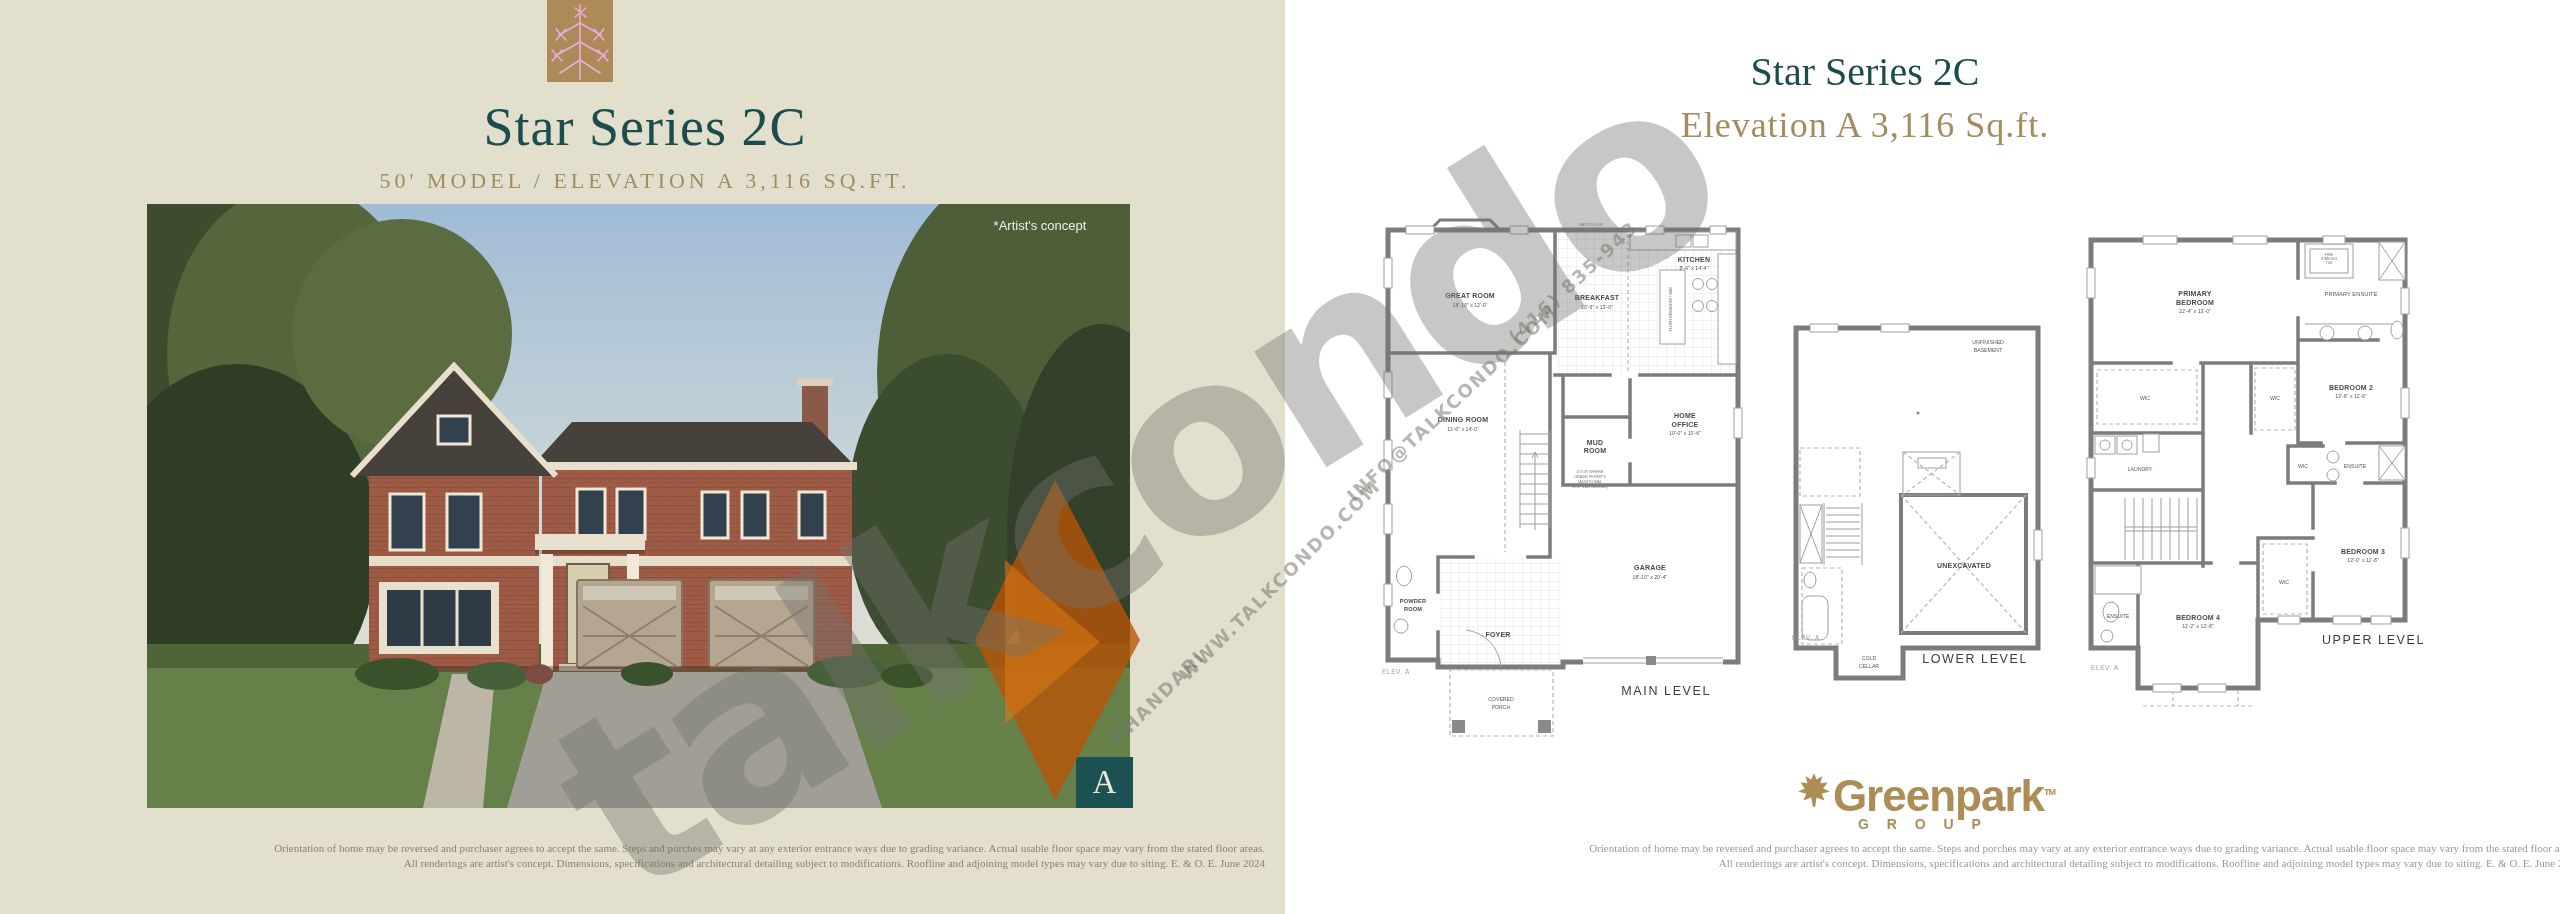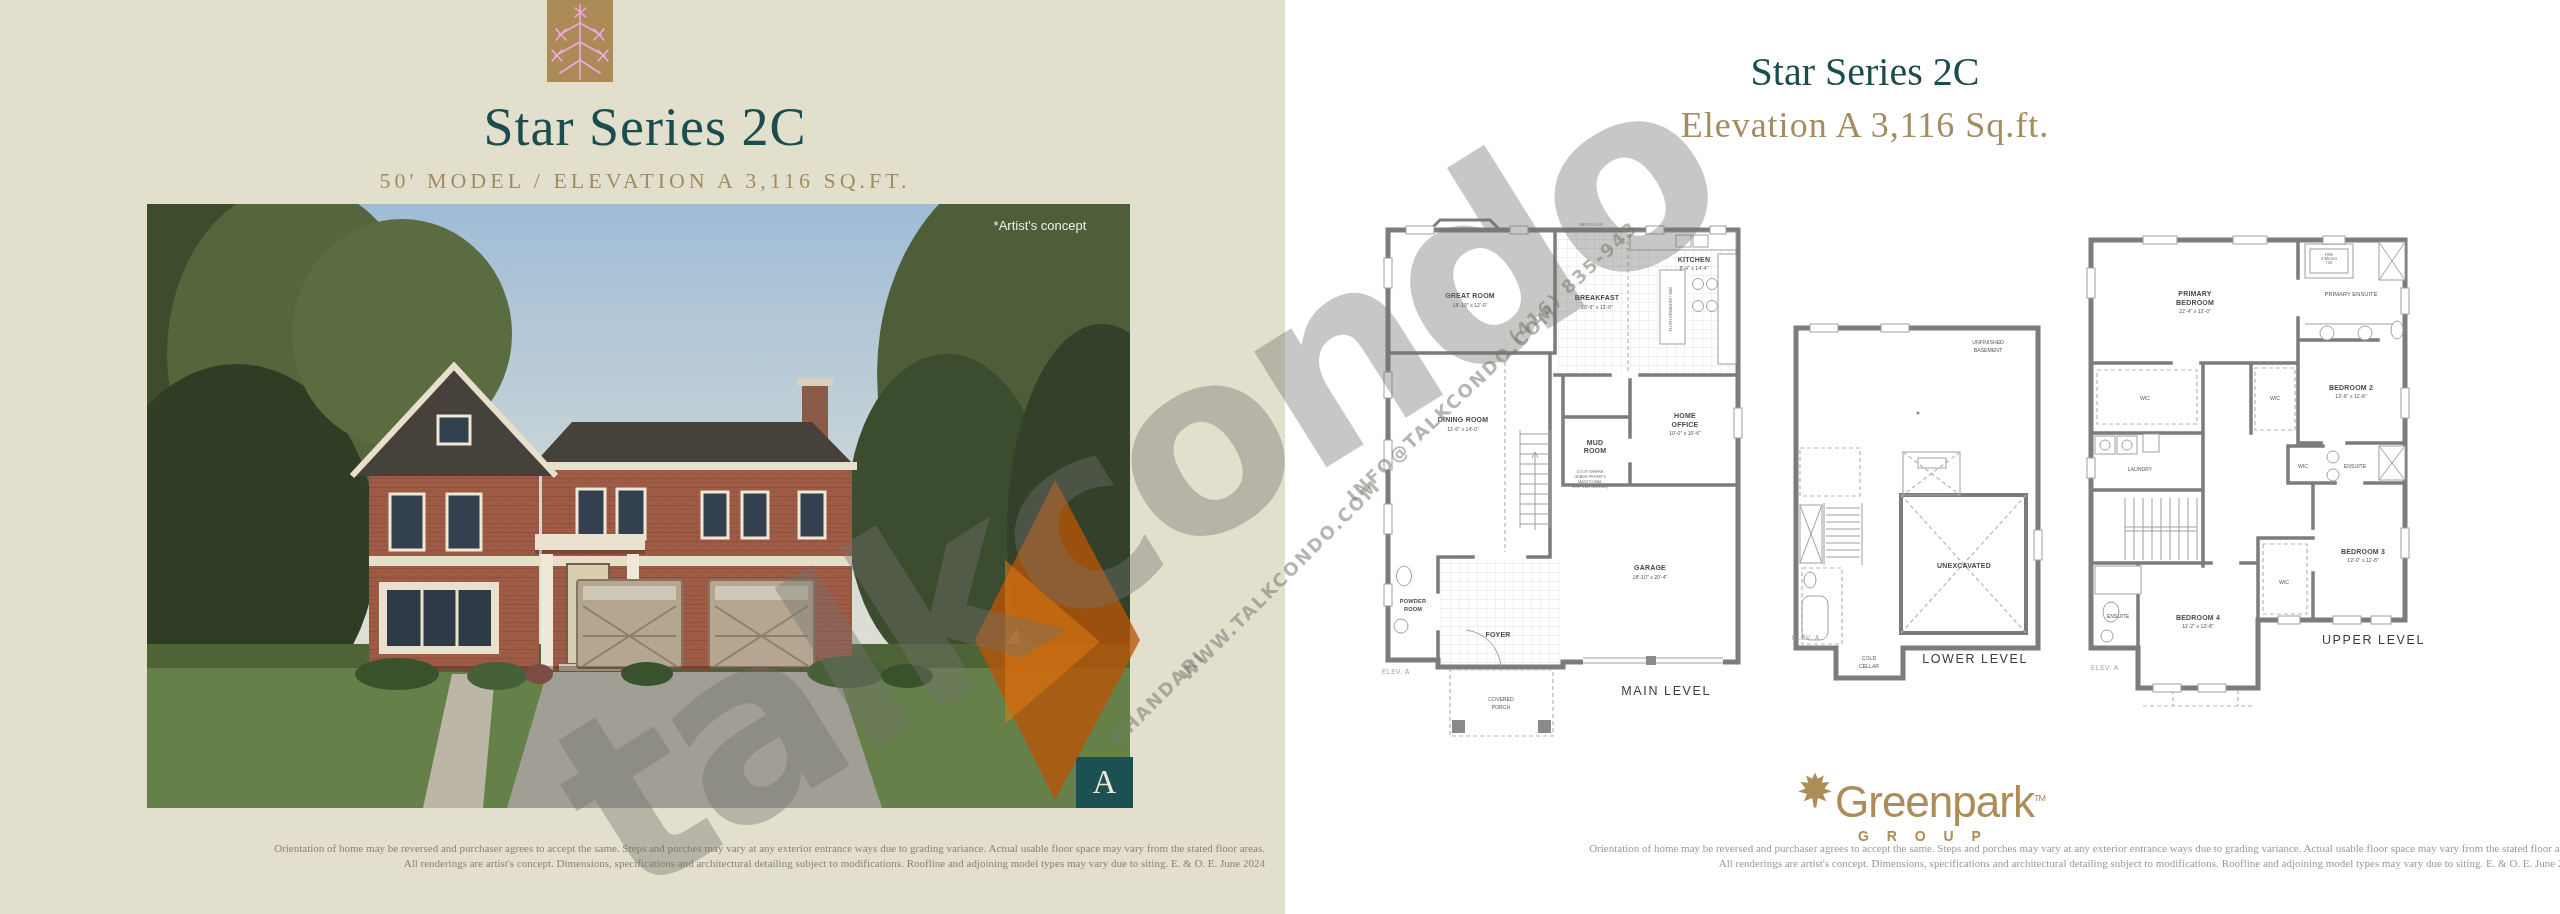--- a/index.html
+++ b/index.html
@@ -36,22 +36,22 @@
   text { font-family:"Liberation Sans", sans-serif; }
   .rn  { font-size:7px; font-weight:600; fill:#4a4a4a; letter-spacing:.2px; text-anchor:middle; }
   .rd  { font-size:5.2px; fill:#5a5a5a; text-anchor:middle; }
   .tt  { font-size:3.8px; fill:#777; text-anchor:middle; }
   .cap { font-size:12.5px; fill:#3c3c3c; letter-spacing:1.6px; text-anchor:end; }
   .elev{ font-size:6.5px; fill:#9d9d9d; letter-spacing:.6px; }
 
   
   #brand { position:absolute; left:1795px; top:768px; width:260px; z-index:2; }
   #brand .row { display:flex; align-items:flex-start; }
-  #brand .nm { font-family:"Liberation Sans", sans-serif; font-weight:normal; font-size:44px;
-      color:#ab8d55; letter-spacing:-1px; line-height:60px; }
+  #brand .nm { font-family:"Liberation Sans", sans-serif; font-weight:bold; font-size:44px;
+      color:#ab8d55; letter-spacing:-1px; line-height:48px; }
   #brand .tm { font-size:9px; color:#ab8d55; vertical-align:super; font-family:"Liberation Sans", sans-serif; }
   #brand .grp { text-align:center; font-family:"Liberation Sans", sans-serif; font-weight:bold;
       font-size:14px; letter-spacing:7px; color:#ab8d55; margin-top:-4px; padding-right:4px; }
 
   
   .wm { position:absolute; z-index:5; pointer-events:none; white-space:nowrap;
         font-family:"DejaVu Sans", sans-serif; }
   #wm-big { left:1135px; top:485px; transform:translate(-50%,-50%) rotate(-32deg);
         font-size:250px; font-weight:bold; letter-spacing:-10px; color:rgba(115,115,110,0.40); }
   .wm-small { font-size:18px; font-weight:600; letter-spacing:2px; color:rgba(120,120,115,0.55); }

